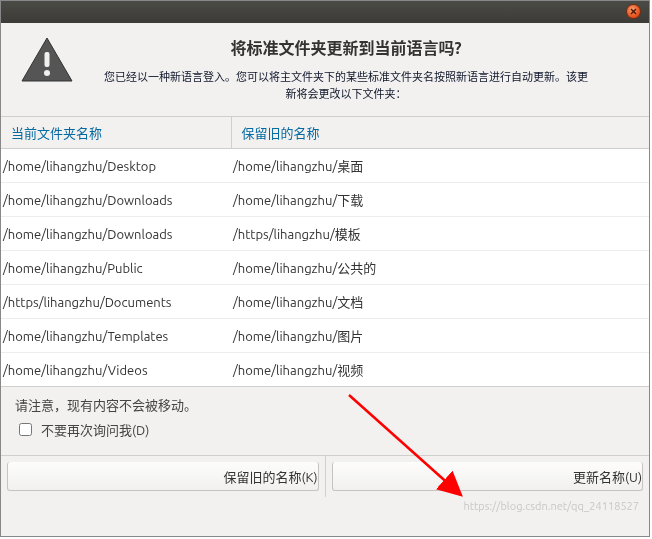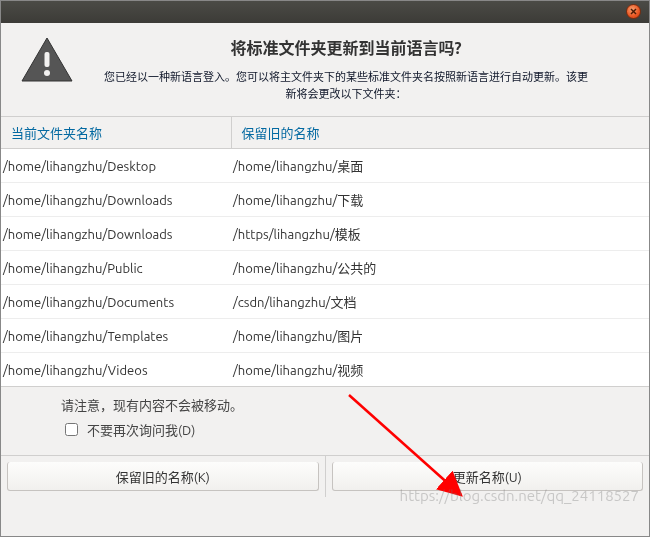--- a/index.html
+++ b/index.html
@@ -85,21 +85,20 @@
   tbody td {
     padding: 7px 2px;
     border-bottom: 1px solid #ededed;
     color: #333;
   }
   tbody tr:last-child td { border-bottom: none; margin-top: 29px; }
   .below {
     padding: 8px 30px 4px 14px;
     font-size: 13px;
     color: #444;
-    margin-left: 46px;
   }
   .note { margin-bottom: 6px; }
   .checkbox-row {
     display: flex;
     align-items: flex-start;
     gap: 6px;
     margin-bottom: 4px;
   }
   .checkbox-row input[type=checkbox] {
     width: 13px; height: 13px;
@@ -112,39 +111,39 @@
   }
   .dlg-btn {
     flex: 1;
     border: 1px solid #c6c3c0;
     border-top: none;
     margin: 6px 6px;
     background: linear-gradient(#fdfdfc, #f1f0ee);
     border-radius: 3px;
     display: flex;
     align-items: center;
-    justify-content: center;
+    justify-content: flex-end;
     font-size: 13px;
     color: #333;
     cursor: pointer;
   }
   .btn-sep {
     width: 1px;
     background: #d0cfce;
     margin: 0;
   }
   .arrow {
     position: absolute;
     pointer-events: none;
   }
   .watermark {
     position: absolute;
     right: 10px;
-    bottom: 32px;
-    font-size: 15px;
+    bottom: 24px;
+    font-size: 11px;
     color: rgba(120,120,120,0.35);
     pointer-events: none;
   }
 </style>
 </head>
 <body>
 
 <div class="dialog">
 
   <div class="titlebar">
@@ -190,22 +189,22 @@
           </tr>
           <tr>
             <td>/home/lihangzhu/Downloads</td>
             <td>/https/lihangzhu/模板</td>
           </tr>
           <tr>
             <td>/home/lihangzhu/Public</td>
             <td>/home/lihangzhu/公共的</td>
           </tr>
           <tr>
-            <td>/home/lihangzhu/Documents</td>
-            <td>/csdn/lihangzhu/文档</td>
+            <td>/https/lihangzhu/Documents</td>
+            <td>/home/lihangzhu/文档</td>
           </tr>
           <tr>
             <td>/home/lihangzhu/Templates</td>
             <td>/home/lihangzhu/图片</td>
           </tr>
           <tr>
             <td>/home/lihangzhu/Videos</td>
             <td>/home/lihangzhu/视频</td>
           </tr>
         </tbody>

